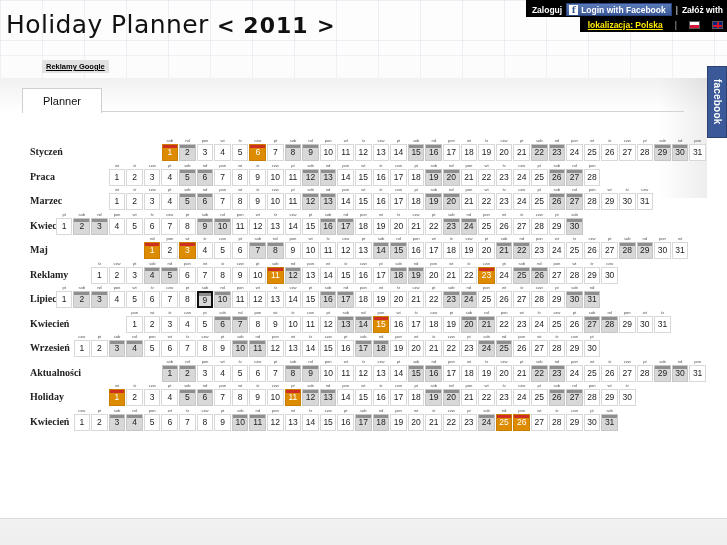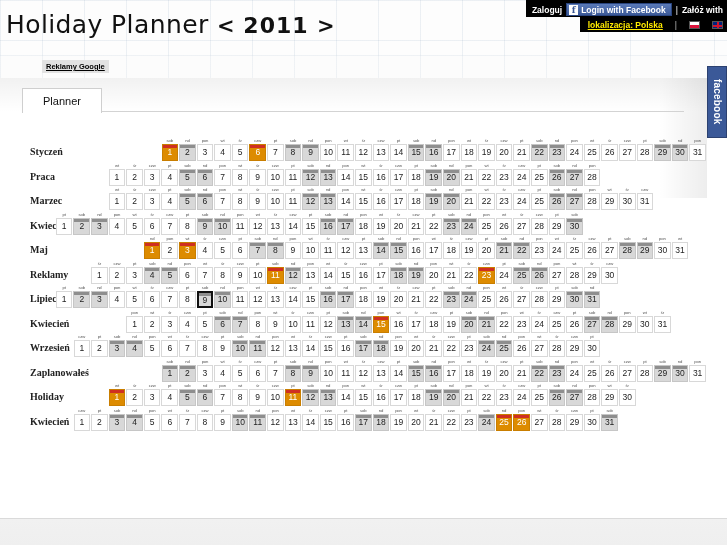--- a/index.html
+++ b/index.html
@@ -1341,21 +1341,21 @@
               <div class="dow">czw</div>
               <div class="cell"><span class="bar"></span>29</div>
             </div>
             <div class="day">
               <div class="dow">pt</div>
               <div class="cell"><span class="bar"></span>30</div>
             </div>
           </div>
         </div>
         <div class="monthrow">
-          <div class="mlabel">Zaplanowałeś</div>
+          <div class="mlabel">Aktualności</div>
           <div class="days" style="left: 161px;">
             <div class="day weekend">
               <div class="dow">sob</div>
               <div class="cell"><span class="bar"></span>1</div>
             </div>
             <div class="day weekend">
               <div class="dow">nd</div>
               <div class="cell"><span class="bar"></span>2</div>
             </div>
             <div class="day">

